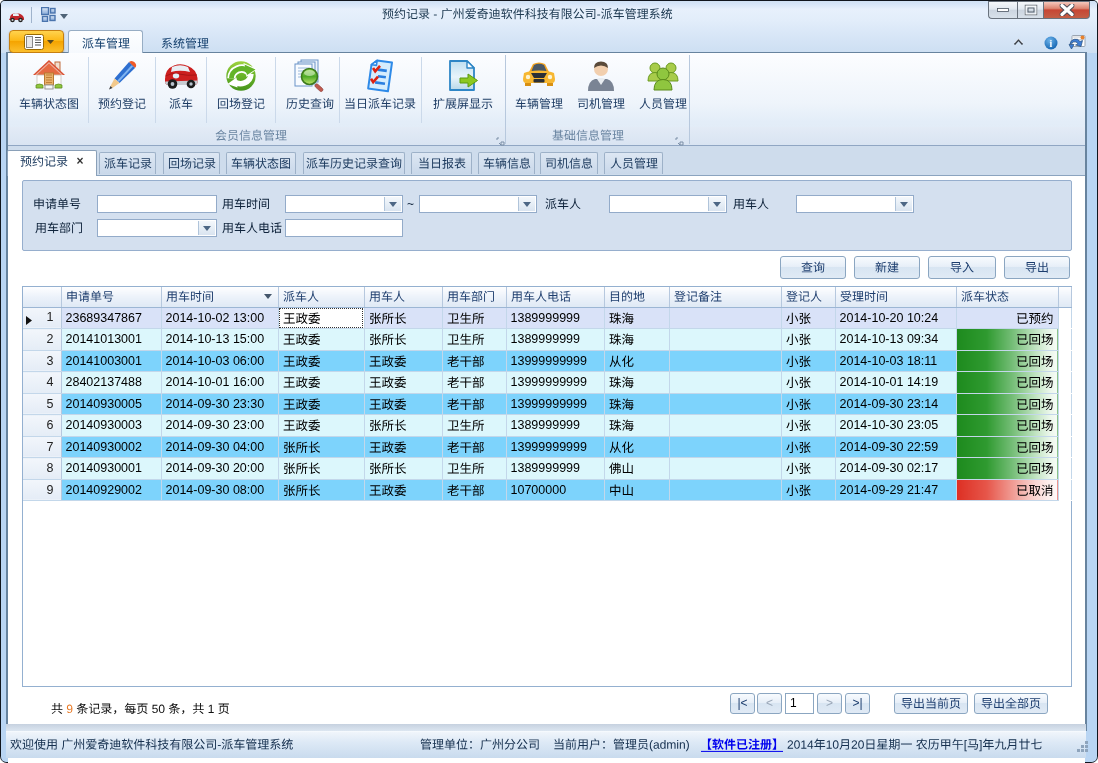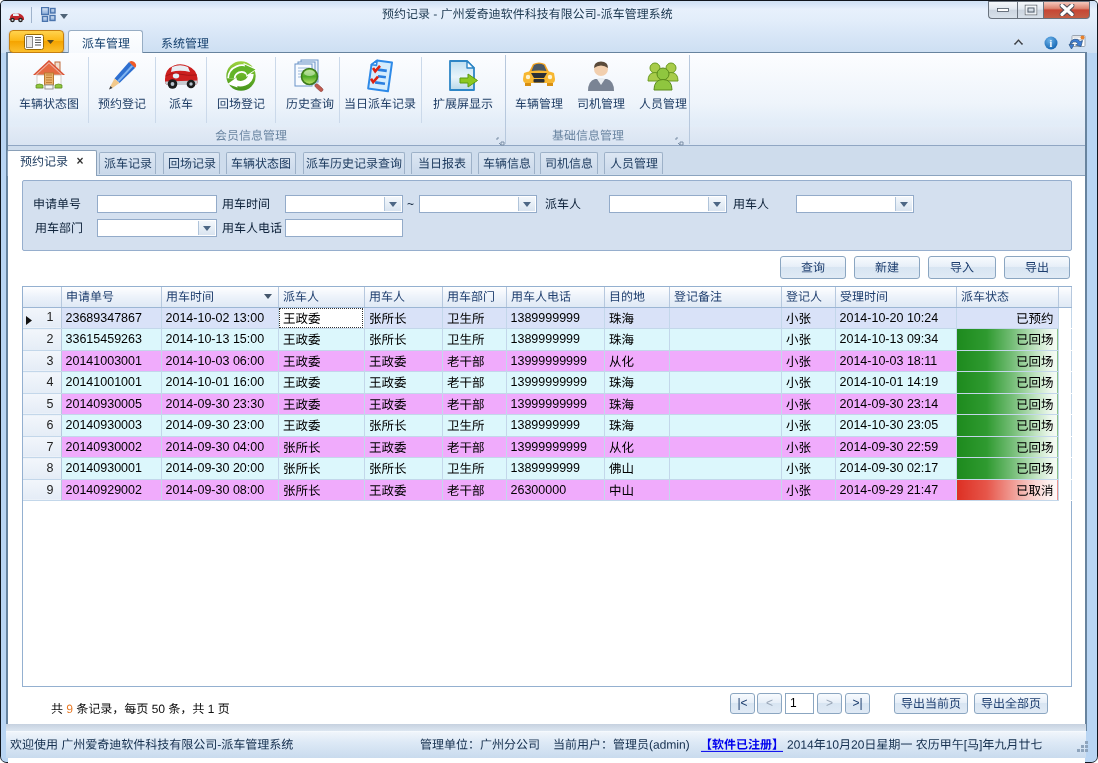--- a/index.html
+++ b/index.html
@@ -72,21 +72,21 @@
   font-size:12px;color:#1c3d6e;text-align:center;}
 
 #grid{position:absolute;left:14px;top:140px;width:1050px;height:401px;background:#fff;
   border:1px solid #94b0d0;box-sizing:border-box;}
 #gtable{border-collapse:collapse;table-layout:fixed;width:1048px;font-size:12.5px;color:#000;}
 #gtable td{overflow:hidden;white-space:nowrap;padding:0 0 0 4px;border-right:1px solid #c3d7ea;border-bottom:1px solid #c3d7ea;height:21.5px;box-sizing:border-box;}
 #gtable tr.hdr td{height:20px;background:linear-gradient(180deg,#fefeff 0%,#ecf2fa 50%,#dfe9f5 100%);
   border-right:1px solid #b6c8de;border-bottom:1px solid #9cb6d4;color:#1d3d6d;font-size:12px;}
 #gtable td.ind{background:linear-gradient(180deg,#f2f6fb,#e4ecf6);border-right:1px solid #b6c8de;
   text-align:right;padding:0 7px 0 0;color:#222;font-size:12.5px;}
-tr.odd td{background:#f0abfc;}
+tr.odd td{background:#7dd3fc;}
 tr.even td{background:#dcf7fc;}
 tr.sel td{background:#d9e2f8;}
 .stat{text-align:right;padding:0 4px 0 0 !important;}
 .gbar{background:linear-gradient(90deg,#1d8a1d 0%,#2f9a30 30%,#74bd76 55%,#bfe3c0 78%,#e9f6e9 92%,#f7fcf7 100%) !important;}
 .rbar{background:linear-gradient(90deg,#dd2f23 0%,#e6564a 30%,#f09a92 55%,#f9d6d2 78%,#fdf0ee 92%,#fffafa 100%) !important;}
 
 .pbtn{position:absolute;top:0;width:25px;height:21px;box-sizing:border-box;border:1px solid #8ba6c1;border-radius:3px;
   background:linear-gradient(180deg,#f8fbfe 0%,#e7eff8 45%,#d8e5f2 50%,#e0eaf5 100%);
   font-size:12px;text-align:center;line-height:19px;color:#1c3d6e;}
 
@@ -970,21 +970,21 @@
                 <g fill="#000">
                   <use href="#c5DF2" transform="translate(0.00 15.00) scale(0.012500 -0.012500)"></use>
                   <use href="#c9884" transform="translate(12.50 15.00) scale(0.012500 -0.012500)"></use>
                   <use href="#c7EA6" transform="translate(25.00 15.00) scale(0.012500 -0.012500)"></use>
                 </g>
               </svg></td>
             <td style="background:#fff;border-bottom-color:#fff;"></td>
           </tr>
    <tr class="even">
             <td class="ind">2</td>
-            <td>33615459263</td>
+            <td>20141013001</td>
             <td>2014-10-13 15:00</td>
             <td>
               <svg width="38" height="20" style="display:block;vertical-align:top;">
                 <g fill="#000">
                   <use href="#c738B" transform="translate(0.00 15.00) scale(0.012500 -0.012500)"></use>
                   <use href="#c653F" transform="translate(12.50 15.00) scale(0.012500 -0.012500)"></use>
                   <use href="#c59D4" transform="translate(25.00 15.00) scale(0.012500 -0.012500)"></use>
                 </g>
               </svg>
             </td>
@@ -1088,21 +1088,21 @@
                 <g fill="#000">
                   <use href="#c5DF2" transform="translate(0.00 15.00) scale(0.012500 -0.012500)"></use>
                   <use href="#c56DE" transform="translate(12.50 15.00) scale(0.012500 -0.012500)"></use>
                   <use href="#c573A" transform="translate(25.00 15.00) scale(0.012500 -0.012500)"></use>
                 </g>
               </svg></td>
             <td style="background:#fff;border-bottom-color:#fff;"></td>
           </tr>
    <tr class="even">
             <td class="ind">4</td>
-            <td>20141001001</td>
+            <td>28402137488</td>
             <td>2014-10-01 16:00</td>
             <td>
               <svg width="38" height="20" style="display:block;vertical-align:top;">
                 <g fill="#000">
                   <use href="#c738B" transform="translate(0.00 15.00) scale(0.012500 -0.012500)"></use>
                   <use href="#c653F" transform="translate(12.50 15.00) scale(0.012500 -0.012500)"></use>
                   <use href="#c59D4" transform="translate(25.00 15.00) scale(0.012500 -0.012500)"></use>
                 </g>
               </svg>
             </td>
@@ -1412,21 +1412,21 @@
             </td>
             <td>
               <svg width="38" height="20" style="display:block;vertical-align:top;">
                 <g fill="#000">
                   <use href="#c8001" transform="translate(0.00 15.00) scale(0.012500 -0.012500)"></use>
                   <use href="#c5E72" transform="translate(12.50 15.00) scale(0.012500 -0.012500)"></use>
                   <use href="#c90E8" transform="translate(25.00 15.00) scale(0.012500 -0.012500)"></use>
                 </g>
               </svg>
             </td>
-            <td>26300000</td>
+            <td>10700000</td>
             <td>
               <svg width="25" height="20" style="display:block;vertical-align:top;">
                 <g fill="#000">
                   <use href="#c4E2D" transform="translate(0.00 15.00) scale(0.012500 -0.012500)"></use>
                   <use href="#c5C71" transform="translate(12.50 15.00) scale(0.012500 -0.012500)"></use>
                 </g>
               </svg>
             </td>
             <td></td>
             <td>

